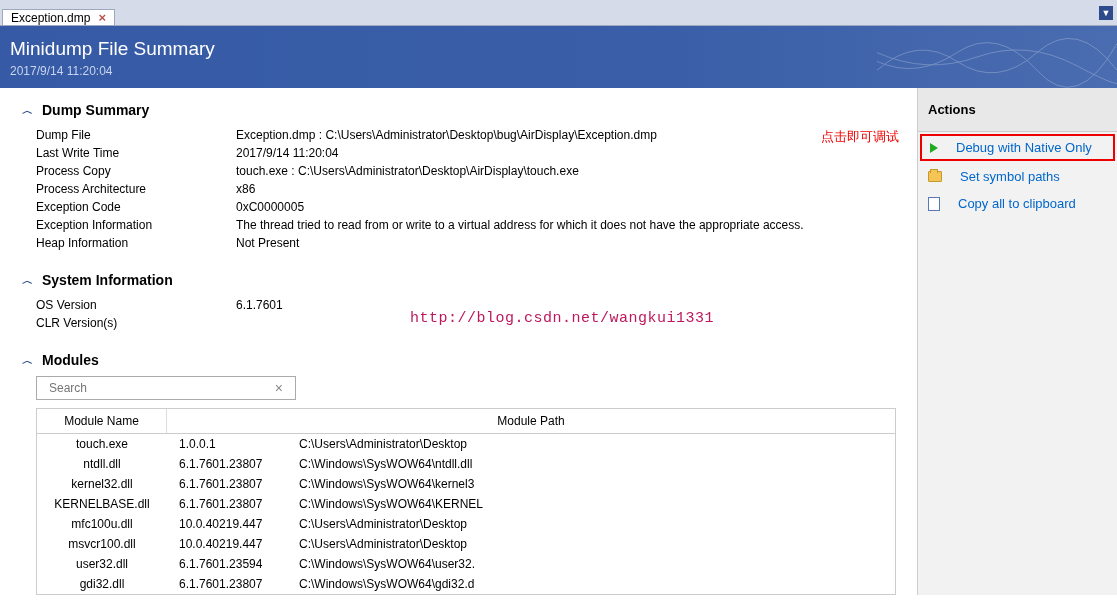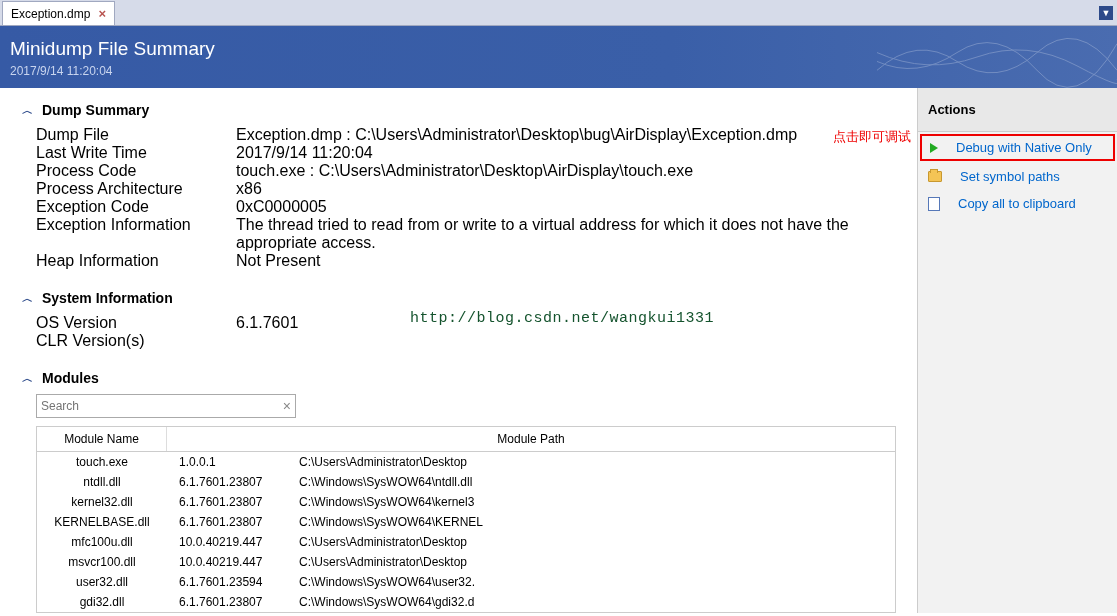--- a/index.html
+++ b/index.html
@@ -1,66 +1,66 @@
 <!DOCTYPE html>
 <html><head>
   <meta charset="utf-8">
   <style>
     * { margin: 0; padding: 0; box-sizing: border-box; font-family: "Segoe UI", Tahoma, sans-serif; }
     body { background: #fff; width: 1117px; height: 616px; overflow: hidden; font-size: 13px; }
     
     .tab-bar { background: #d6dbe9; height: 26px; display: flex; align-items: flex-end; border-bottom: 1px solid #a0a8c0; position: relative; }
-    .tab { background: #fff; border: 1px solid #a0a8c0; border-bottom: none; height: 24px; display: flex; align-items: center; padding: 0 8px; margin-left: 2px; font-size: 12px; }
+    .tab { background: #fff; border: 1px solid #a0a8c0; border-bottom: none; height: 16px; display: flex; align-items: center; padding: 0 8px; margin-left: 2px; font-size: 12px; }
     .tab-close { margin-left: 8px; color: #b85450; font-weight: bold; cursor: pointer; font-size: 13px; }
     .dropdown-arrow { position: absolute; right: 4px; top: 6px; width: 14px; height: 14px; color: #fff; background: #2d4a8a; display:flex; align-items:center; justify-content:center; font-size:9px; }
     
     .banner { background: linear-gradient(to right, #365aa5 0%, #3a5fa8 60%, #4a6cb0 100%); color: #fff; padding: 12px 10px 10px; position: relative; overflow:hidden; }
     .banner-title { font-size: 19px; font-weight: 300; }
     .banner-date { font-size: 12px; color: #c8d4ee; margin-top: 4px; }
     .banner-wave { position: absolute; right: 0; top: 0; width: 240px; height: 100%; opacity: 0.25; }
     
     .content { display: flex; }
     .main { flex: 1; padding: 14px 0 0 22px; overflow: hidden; }
     .side { width: 200px; border-left: 1px solid #ccc; background: #f2f2f2; }
     
     .section-head { display: flex; align-items: center; font-weight: bold; font-size: 14px; margin-bottom: 8px; }
     .chevron { color: #2d4a8a; font-size: 11px; margin-right: 8px; display:inline-block; width:12px; }
     
     .kv-grid { margin-left: 14px; margin-bottom: 20px; }
-    .kv-row { display: flex; line-height: 18px; font-size: 16px; }
+    .kv-row { display: flex; line-height: 18px; font-size: 12px; }
     .kv-key { width: 200px; }
     .kv-val { flex: 1; }
     
-    .annotation { position: absolute; color: #e00; font-size: 13px; right: 206px; top: 128px; }
+    .annotation { position: absolute; color: #e00; font-size: 13px; right: 218px; top: 128px; }
     
     .side-head { background: #e8e8e8; border-bottom: 1px solid #ccc; font-weight: bold; padding: 14px 10px; font-size: 13px; }
     .action-item { display: flex; align-items: center; padding: 6px 10px; color: #0066cc; font-size: 13px; cursor: pointer; gap: 18px; }
     .action-item.boxed { border: 2px solid #e00; padding: 4px 8px; margin: 2px; }
     .icon-play { width:0;height:0;border-left:8px solid #2a2;border-top:5px solid transparent;border-bottom:5px solid transparent; }
     .icon-folder { width:14px;height:11px;background:#f4c455;border:1px solid #c89830;border-radius:1px;position:relative; }
     .icon-folder::before{content:"";position:absolute;top:-3px;left:1px;width:6px;height:3px;background:#f4c455;border:1px solid #c89830;border-bottom:none;}
     .icon-copy { width:12px;height:14px;border:1px solid #5678b8;background:#fff;position:relative; }
     .icon-copy::before{content:"";position:absolute;left:-3px;top:-3px;width:12px;height:14px;border:1px solid #5678b8;background:#fff;z-index:-1;}
     
-    .search-wrap { border: 1px solid #aaa; width: 260px; height: 24px; display: flex; align-items: center; padding: 0 4px; margin: 4px 0 8px 14px; }
+    .search-wrap { border: 1px solid #aaa; width: 260px; height: 24px; display: flex; align-items: center; padding: 0 12px; margin: 4px 0 8px 14px; }
     .search-input { border: none; outline: none; flex: 1; font-size: 12px; }
     .search-clear { color: #888; cursor: pointer; font-size: 14px; }
     
     .modules-table { margin-left: 14px; border: 1px solid #ccc; width: 860px; }
     .mt-head { display: flex; background: #fff; border-bottom: 1px solid #ccc; }
     .mt-head > div { padding: 5px 12px; font-size: 12px; border-right: 1px solid #ddd; text-align: center; }
     .mt-head > div:last-child { border-right: none; }
     .col-name { width: 130px; text-align:center; }
     .col-ver { width: 120px; }
     .col-path { flex: 1; }
     .mt-body { }
     .mt-row { display: flex; }
     .mt-row > div { padding: 3px 12px; font-size: 12px; overflow: hidden; white-space: nowrap; text-overflow: clip; }
     
-    .watermark { position: absolute; left: 410px; top: 310px; color: #14532d; font-size: 15px; font-family: "Courier New", monospace; letter-spacing: 0.5px; pointer-events:none; }
+    .watermark { position: absolute; left: 410px; top: 310px; color: #be185d; font-size: 15px; font-family: "Courier New", monospace; letter-spacing: 0.5px; pointer-events:none; }
   </style>
 </head>
 <body>
 
 <div class="tab-bar">
   <div class="tab">
     <span>Exception.dmp</span>
     <span class="tab-close">×</span>
   </div>
   <div class="dropdown-arrow">▼</div>
@@ -86,21 +86,21 @@
     <div class="kv-grid" id="dump-rows">
         <div class="kv-row">
           <div class="kv-key">Dump File</div>
           <div class="kv-val">Exception.dmp : C:\Users\Administrator\Desktop\bug\AirDisplay\Exception.dmp</div>
         </div>
         <div class="kv-row">
           <div class="kv-key">Last Write Time</div>
           <div class="kv-val">2017/9/14 11:20:04</div>
         </div>
         <div class="kv-row">
-          <div class="kv-key">Process Code</div>
+          <div class="kv-key">Process Copy</div>
           <div class="kv-val">touch.exe : C:\Users\Administrator\Desktop\AirDisplay\touch.exe</div>
         </div>
         <div class="kv-row">
           <div class="kv-key">Process Architecture</div>
           <div class="kv-val">x86</div>
         </div>
         <div class="kv-row">
           <div class="kv-key">Exception Code</div>
           <div class="kv-val">0xC0000005</div>
         </div>

